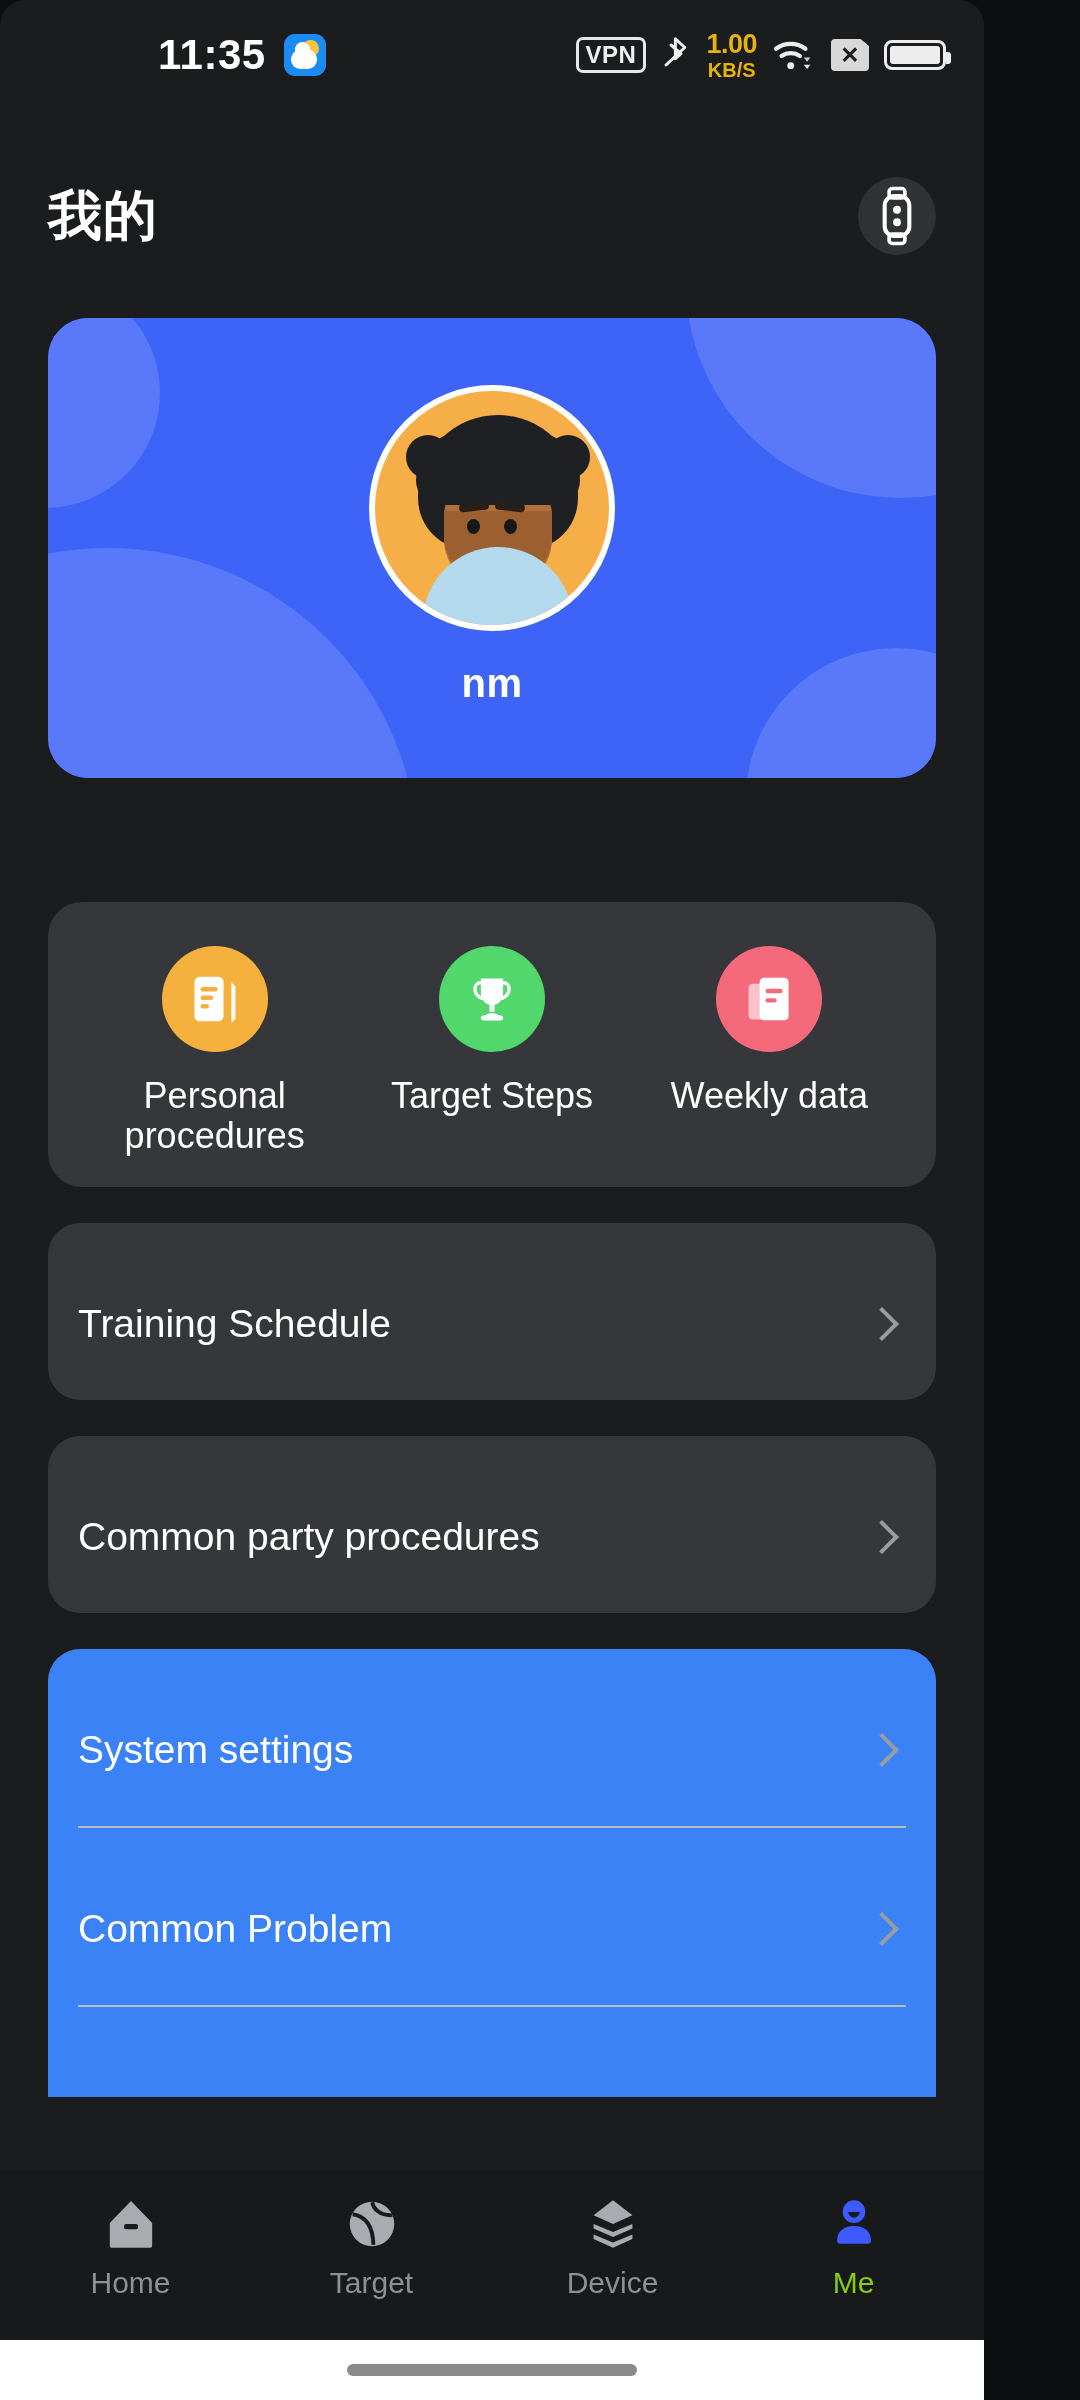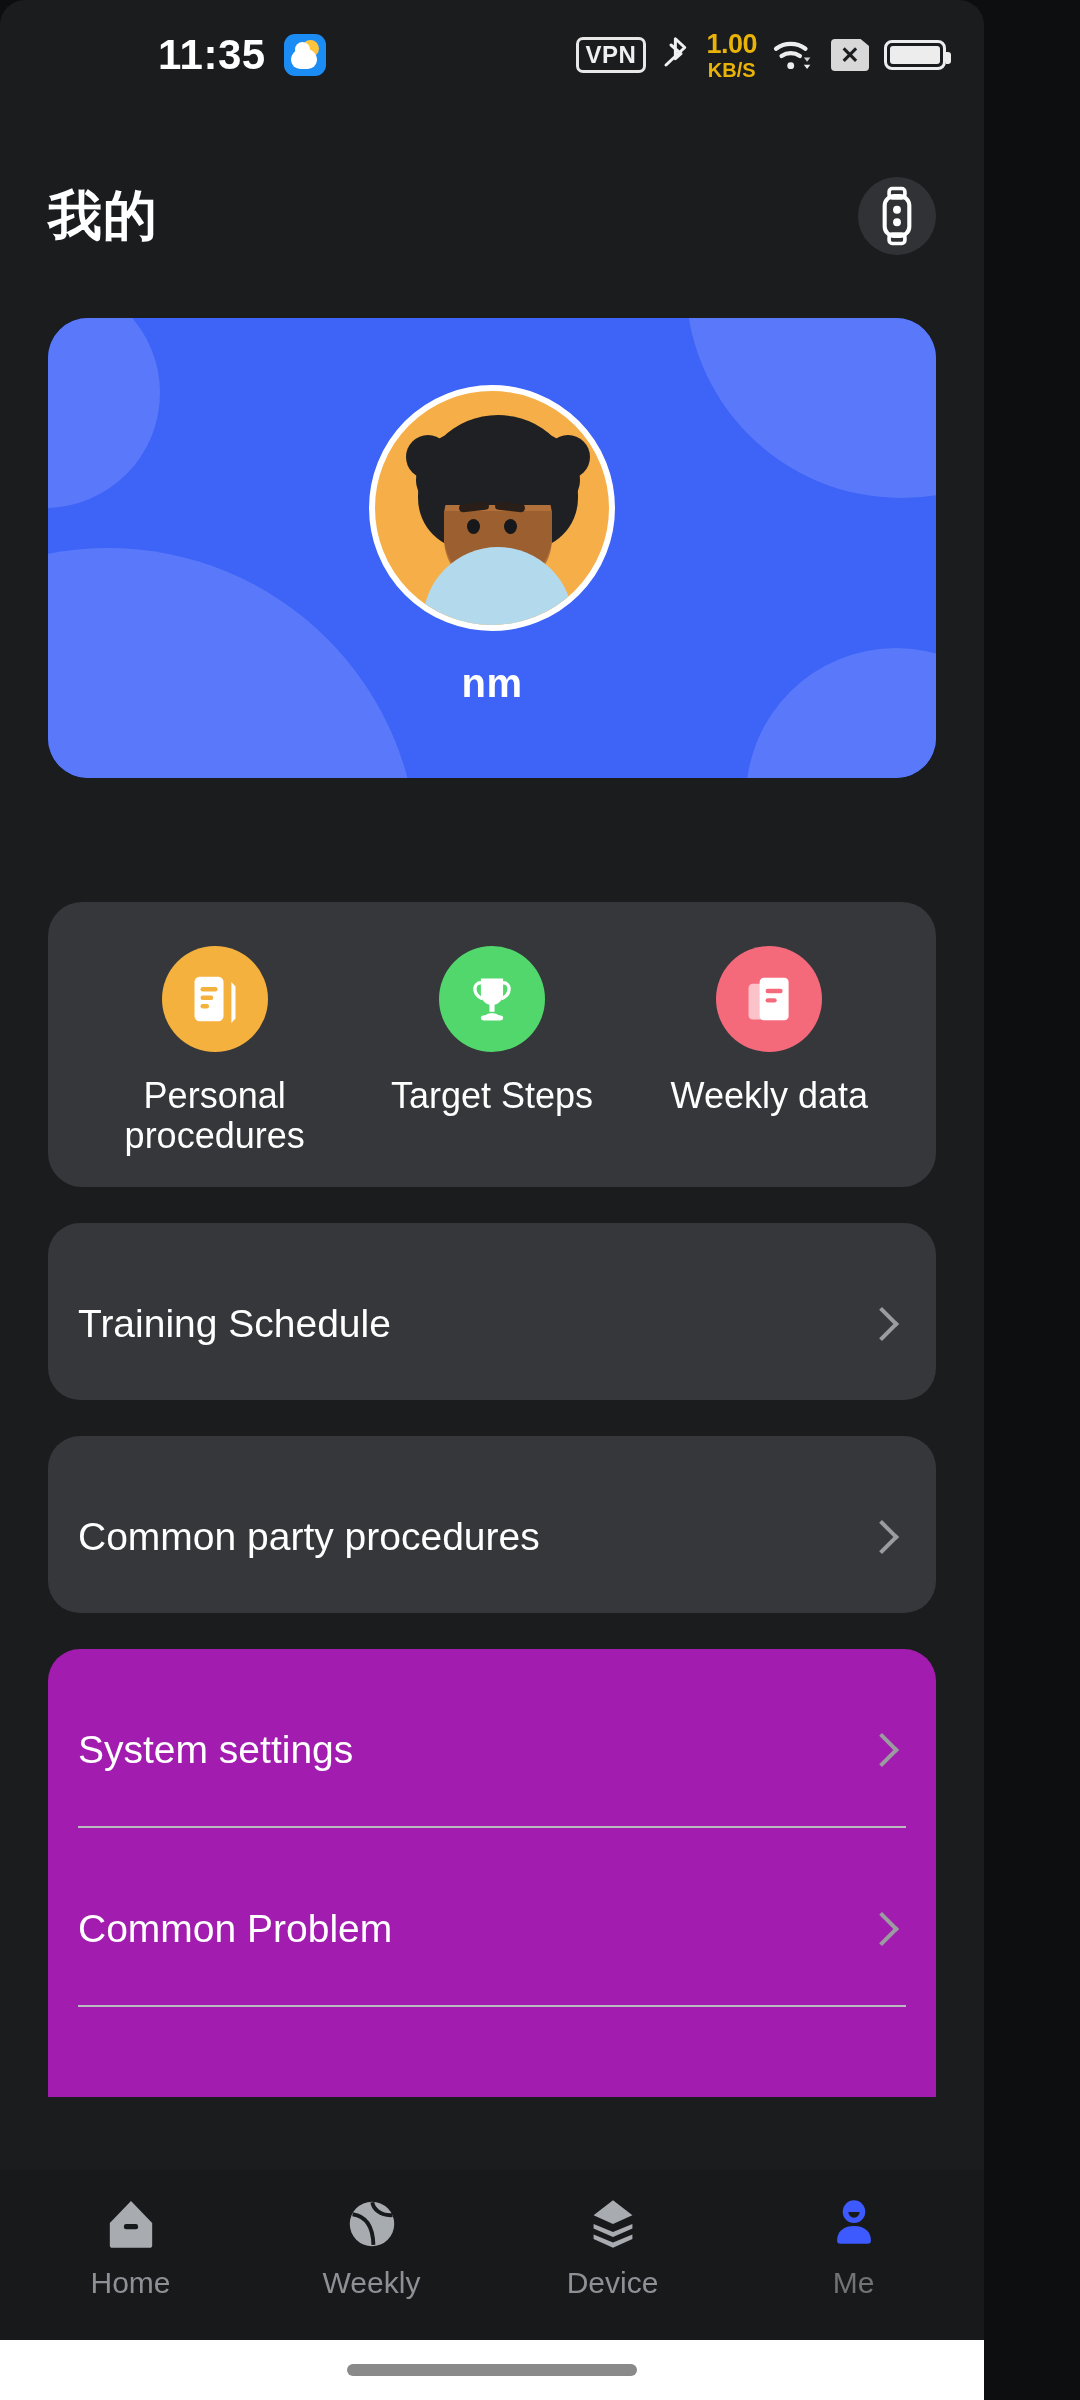--- a/index.html
+++ b/index.html
@@ -186,34 +186,34 @@
     padding:0 34px 0 30px; position:relative;margin-top:25px;
   }
   .list-label { color:#ffffff; font-size:39px; font-weight:400; }
   .chev {
     width:24px; height:24px; border-right:4px solid #9a9ca0; border-top:4px solid #9a9ca0;
     transform:rotate(45deg); margin-right:8px;
   }
   .divider {
     height:2px; background:#b9bbbe; margin:0 30px;
   }
-  .settings-card { margin-top:36px; border-radius:32px 32px 0 0; background:#a21caf; padding-bottom:0; flex:0 0 auto; }
+  .settings-card { margin-top:36px; border-radius:32px 32px 0 0; background:#3b82f6; padding-bottom:0; flex:0 0 auto; }
 
   
   .bottom-nav {
     flex:0 0 auto; height:170px; background:#17191b;
     display:flex; align-items:center; justify-content:space-around;
     padding:0 10px 16px;
   }
   .nav-item {
     display:flex; flex-direction:column; align-items:center; gap:12px;
     width:25%;
   }
   .nav-label { font-size:30px; color:#8d9095; }
-  .nav-item.active .nav-label { color:#737373; }
+  .nav-item.active .nav-label { color:#84cc16; }
   .home-bar-wrap {
     flex:0 0 auto; height:60px; background:#ffffff;
     display:flex; align-items:center; justify-content:center;
   }
   .home-bar { width:290px; height:12px; border-radius:6px; background:#8a8a8a; }
 </style>
 </head>
 <body>
 
 <div id="phone">
@@ -368,21 +368,21 @@
       </svg>
       <div class="nav-label">Home</div>
     </div>
 
     <div class="nav-item">
       <svg width="60" height="60" viewBox="0 0 34 34">
         <circle cx="17" cy="17" r="12.6" fill="#a8abb0"></circle>
         <path d="M6 11.5 C13 12.5 17.5 18 17.8 28.8" fill="none" stroke="#17191b" stroke-width="2.2"></path>
         <path d="M28.6 12 C21.5 12.5 17.5 8 17.2 4.7" fill="none" stroke="#17191b" stroke-width="2.2"></path>
       </svg>
-      <div class="nav-label">Weekly</div>
+      <div class="nav-label">Target</div>
     </div>
 
     <div class="nav-item">
       <svg width="60" height="60" viewBox="0 0 34 34">
         <path d="M17 3.5 L28 12 L17 17 L6 12 Z" fill="#a8abb0"></path>
         <path d="M6 17 L17 21.5 L28 17 L28 19.5 L17 24.4 L6 19.5 Z" fill="#a8abb0"></path>
         <path d="M6 23 L17 27.5 L28 23 L28 25.5 L17 30.4 L6 25.5 Z" fill="#a8abb0"></path>
       </svg>
       <div class="nav-label">Device</div>
     </div>

